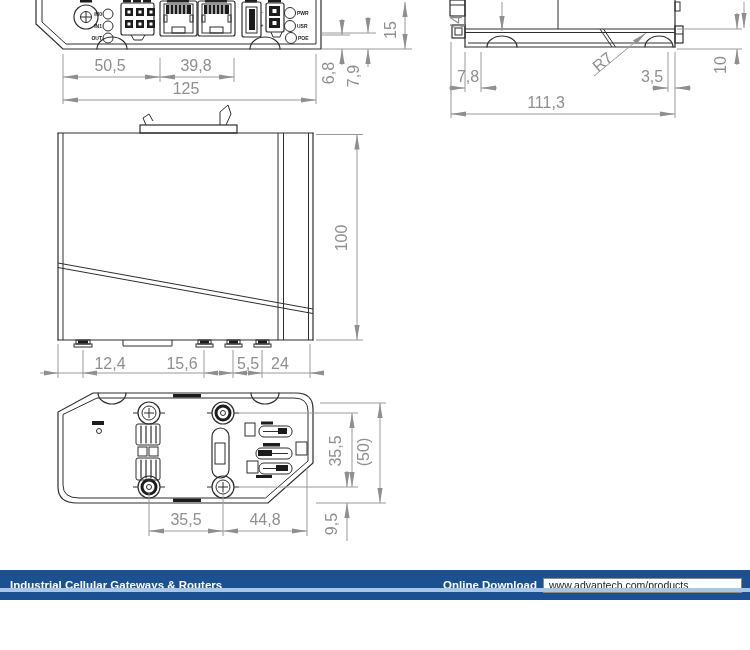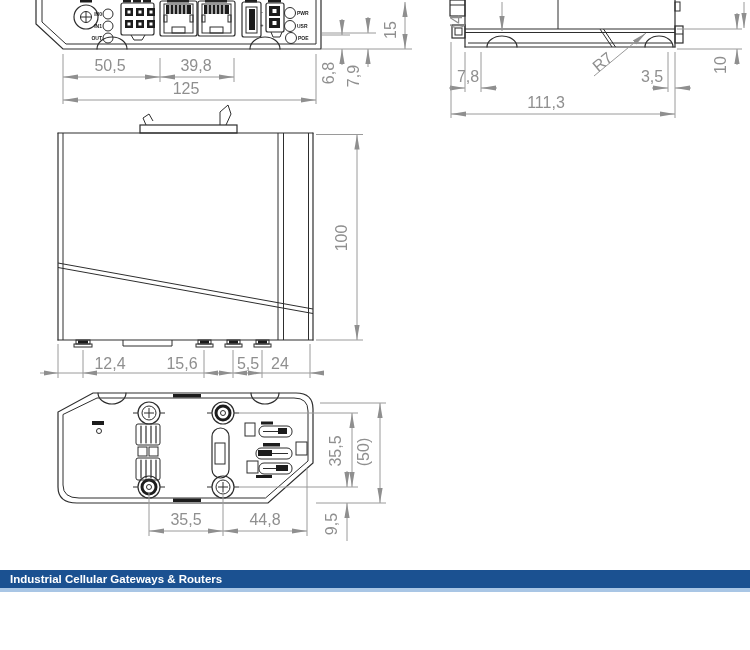--- a/index.html
+++ b/index.html
@@ -10,21 +10,21 @@
   .o{stroke:#2e2e2e;stroke-width:1.2;fill:none;stroke-linecap:round;}
   .o1{stroke:#2e2e2e;stroke-width:1;fill:none;}
   .ot{stroke:#1c1c1c;stroke-width:3;fill:none;}
   .dk{fill:#1c1c1c;stroke:none;}
   .wt{stroke:#ffffff;stroke-width:1.2;fill:none;}
   .d{stroke:#9a9a9a;stroke-width:1;fill:none;}
   .ah{fill:#8f8f8f;stroke:none;}
   text.dim{font-size:16px;fill:#8f8f8f;font-family:"Liberation Sans",sans-serif;}
   text.tiny{font-size:5px;fill:#1a1a1a;font-weight:bold;font-family:"Liberation Sans",sans-serif;}
   
-  .footer-bar{position:absolute;left:0;top:570px;width:750px;height:18px;
+  .footer-bar{position:absolute;left:0;top:570px;width:750px;height:30px;
       display:flex;align-items:center;justify-content:space-between;
       padding:0 8px 0 10px;box-sizing:border-box;}
   .footer-accent{position:absolute;left:0;top:588px;width:750px;height:4px;}
   .footer-title{color:#ffffff;font-weight:bold;font-size:11.5px;white-space:nowrap;}
   .footer-right{display:flex;align-items:center;}
   .footer-dl{color:#ffffff;font-weight:bold;font-size:11.5px;margin-right:6px;white-space:nowrap;}
   .footer-urlbox{width:192px;height:13px;background:#ffffff;border:1px solid #8a8a8a;
       font-size:10.5px;color:#222;line-height:13px;padding-left:5px;overflow:hidden;white-space:nowrap;}
 </style>
 </head>
@@ -373,16 +373,20 @@
       <text class="dim" x="369" y="452" text-anchor="middle" transform="rotate(-90 369 452)">(50)</text>
       <line class="d" x1="347" y1="471" x2="347" y2="487" marker-end="url(#mE)"></line>
       <line class="d" x1="347" y1="541" x2="347" y2="503" marker-end="url(#mE)"></line>
       <text class="dim" x="337" y="524" text-anchor="middle" transform="rotate(-90 337 524)">9,5</text>
     </g>
   </g>
 </svg>
 
 <div class="footer-bar" style="background:#1b5191;">
   <span class="footer-title">Industrial Cellular Gateways &amp; Routers</span>
+  <span class="footer-right">
+    <span class="footer-dl">Online Download</span>
+    <span class="footer-urlbox">www.advantech.com/products</span>
+  </span>
 </div>
 <div class="footer-accent" style="background:#a9c6e5;"></div>
 
 </div>
 
 </body></html>

